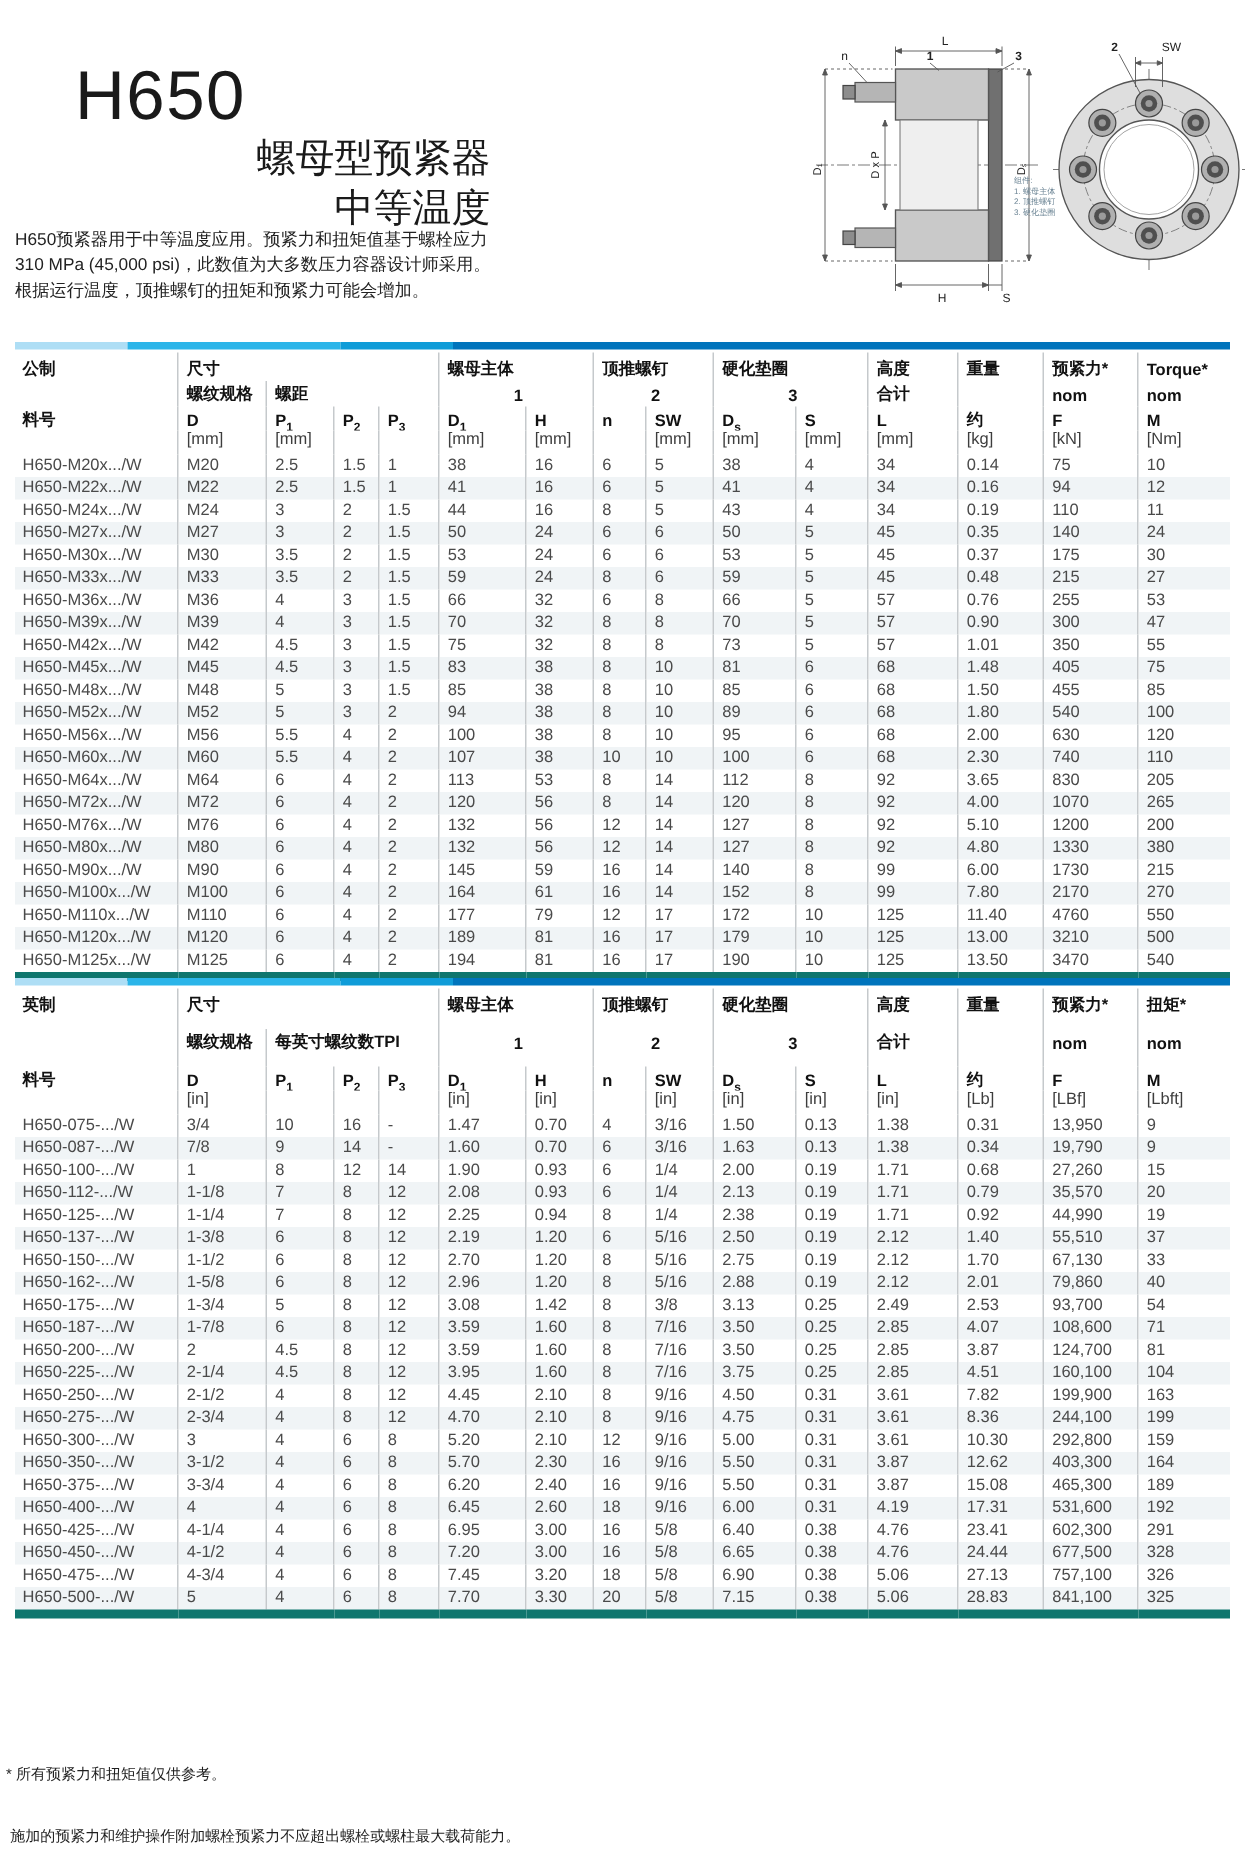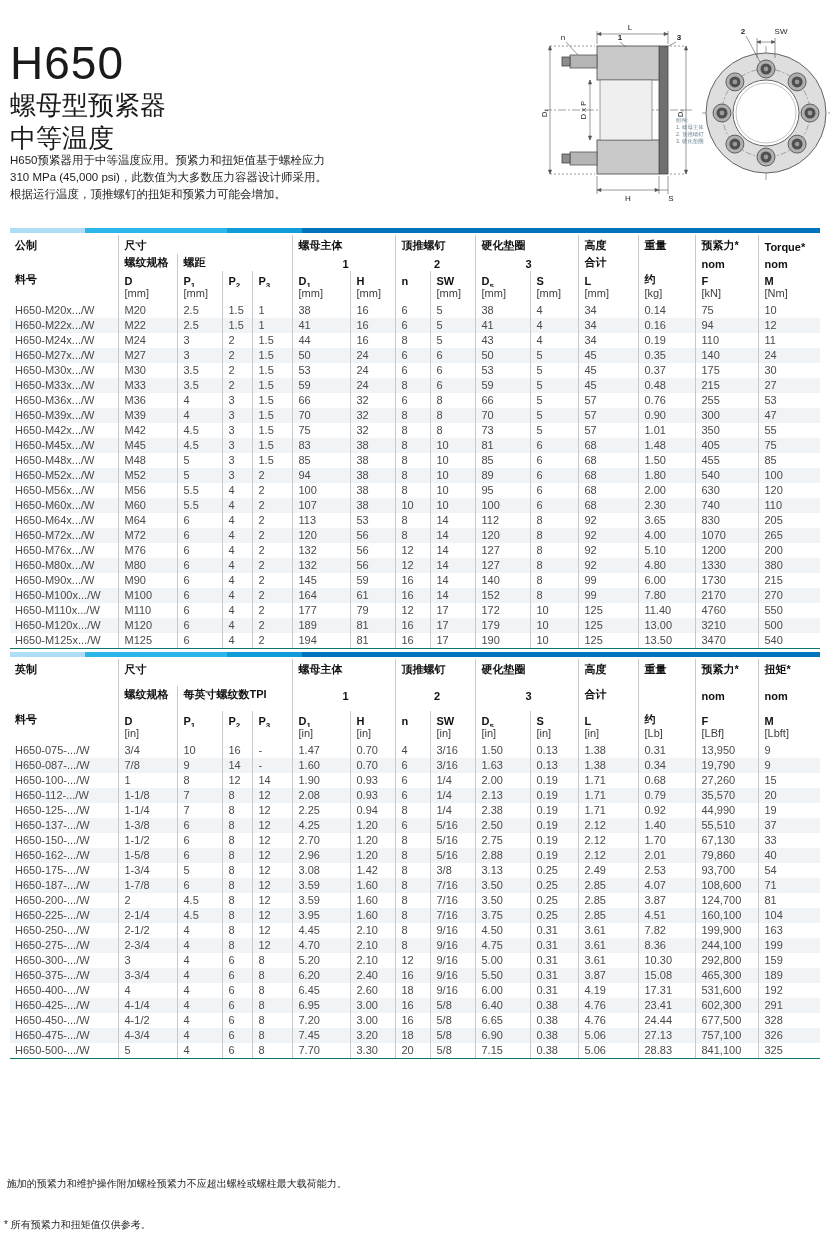--- a/index.html
+++ b/index.html
@@ -1,22 +1,22 @@
 <!DOCTYPE html>
 <html><head>
 <meta charset="utf-8">
 <style>
   html,body{margin:0;padding:0;background:#fff;}
   body{font-family:"Liberation Sans","DejaVu Sans",sans-serif;}
   .page{position:relative;width:830px;height:1233px;background:#fff;overflow:hidden;}
 
   
   .title-block{position:absolute;left:10px;top:40px;color:#1a1a1a;}
-  .main-title{font-size:46px;font-weight:400;line-height:46px;letter-spacing:1px;}
-  .sub-title{font-size:26px;font-weight:400;line-height:27px;margin-top:6px;}
+  .main-title{font-size:46px;font-weight:400;line-height:46px;letter-spacing:1px;margin-left:40px;}
+  .sub-title{font-size:26px;font-weight:400;line-height:27px;margin-top:6px;text-align:right;}
   .descr{font-size:11.5px;line-height:17px;color:#222;}
 
   
   .drawing{position:absolute;left:540px;top:18px;}
   .drawing text{font-family:"Liberation Sans",sans-serif;}
 
   
   .tbl-sec{position:absolute;left:10px;width:810px;}
   .sec-metric{top:228px;}
   .sec-imperial{top:652px;}
@@ -30,21 +30,21 @@
   th:first-child,td:first-child{padding-left:5px;margin-left:12px;}
   .bl{border-left:1px solid #c5c9cc;}
   .ac{text-align:center;}
   thead .r1 th{padding-top:3px;padding-bottom:1px;}
   thead .r2 th{padding-bottom:1px;}
   thead .r3 th{padding-bottom:0;}
   thead .r4 th{font-weight:400;color:#3d3d3d;padding-top:0;padding-bottom:4px;}
   sub{font-size:8px;line-height:0;}
   td{color:#4a4a4a;line-height:13px;}
   tbody tr:nth-child(even){background:#f0f4f6;}
-  tbody tr:last-child td{border-bottom:1px solid #0f766e;}
+  tbody tr:last-child td{border-bottom:6px solid #0f766e;}
   .imp thead .r1 th{padding-bottom:9px;}
   .imp thead .r2 th{padding-bottom:9px;}
 
   
   .footnotes{position:absolute;left:4px;top:1150px;font-size:10px;line-height:13.5px;color:#1f1f1f;white-space:pre-wrap;}
 </style>
 </head>
 <body>
 
 <div class="page">
@@ -838,21 +838,21 @@
             <td class="bl">0.92</td>
             <td class="bl">44,990</td>
             <td class="bl">19</td>
           </tr>
           <tr>
             <td>H650-137-.../W</td>
             <td class="bl">1-3/8</td>
             <td class="bl">6</td>
             <td class="bl">8</td>
             <td class="bl">12</td>
-            <td class="bl">4.25</td>
+            <td class="bl">2.19</td>
             <td class="bl">1.20</td>
             <td class="bl">6</td>
             <td class="bl">5/16</td>
             <td class="bl">2.50</td>
             <td class="bl">0.19</td>
             <td class="bl">2.12</td>
             <td class="bl">1.40</td>
             <td class="bl">55,510</td>
             <td class="bl">37</td>
           </tr>
@@ -1001,20 +1001,37 @@
             <td class="bl">5.20</td>
             <td class="bl">2.10</td>
             <td class="bl">12</td>
             <td class="bl">9/16</td>
             <td class="bl">5.00</td>
             <td class="bl">0.31</td>
             <td class="bl">3.61</td>
             <td class="bl">10.30</td>
             <td class="bl">292,800</td>
             <td class="bl">159</td>
+          </tr>
+          <tr>
+            <td>H650-350-.../W</td>
+            <td class="bl">3-1/2</td>
+            <td class="bl">4</td>
+            <td class="bl">6</td>
+            <td class="bl">8</td>
+            <td class="bl">5.70</td>
+            <td class="bl">2.30</td>
+            <td class="bl">16</td>
+            <td class="bl">9/16</td>
+            <td class="bl">5.50</td>
+            <td class="bl">0.31</td>
+            <td class="bl">3.87</td>
+            <td class="bl">12.62</td>
+            <td class="bl">403,300</td>
+            <td class="bl">164</td>
           </tr>
           <tr>
             <td>H650-375-.../W</td>
             <td class="bl">3-3/4</td>
             <td class="bl">4</td>
             <td class="bl">6</td>
             <td class="bl">8</td>
             <td class="bl">6.20</td>
             <td class="bl">2.40</td>
             <td class="bl">16</td>
@@ -1109,20 +1126,20 @@
             <td class="bl">5.06</td>
             <td class="bl">28.83</td>
             <td class="bl">841,100</td>
             <td class="bl">325</td>
           </tr>
         </tbody>
     </table>
   </div>
 
   <div class="footnotes">
+    <div>* 所有预紧力和扭矩值仅供参考。</div>
     <div> 施加的预紧力和维护操作附加螺栓预紧力不应超出螺栓或螺柱最大载荷能力。</div>
-    <div>* 所有预紧力和扭矩值仅供参考。</div>
     
     
     
   </div>
 
 </div>
 
 </body></html>

